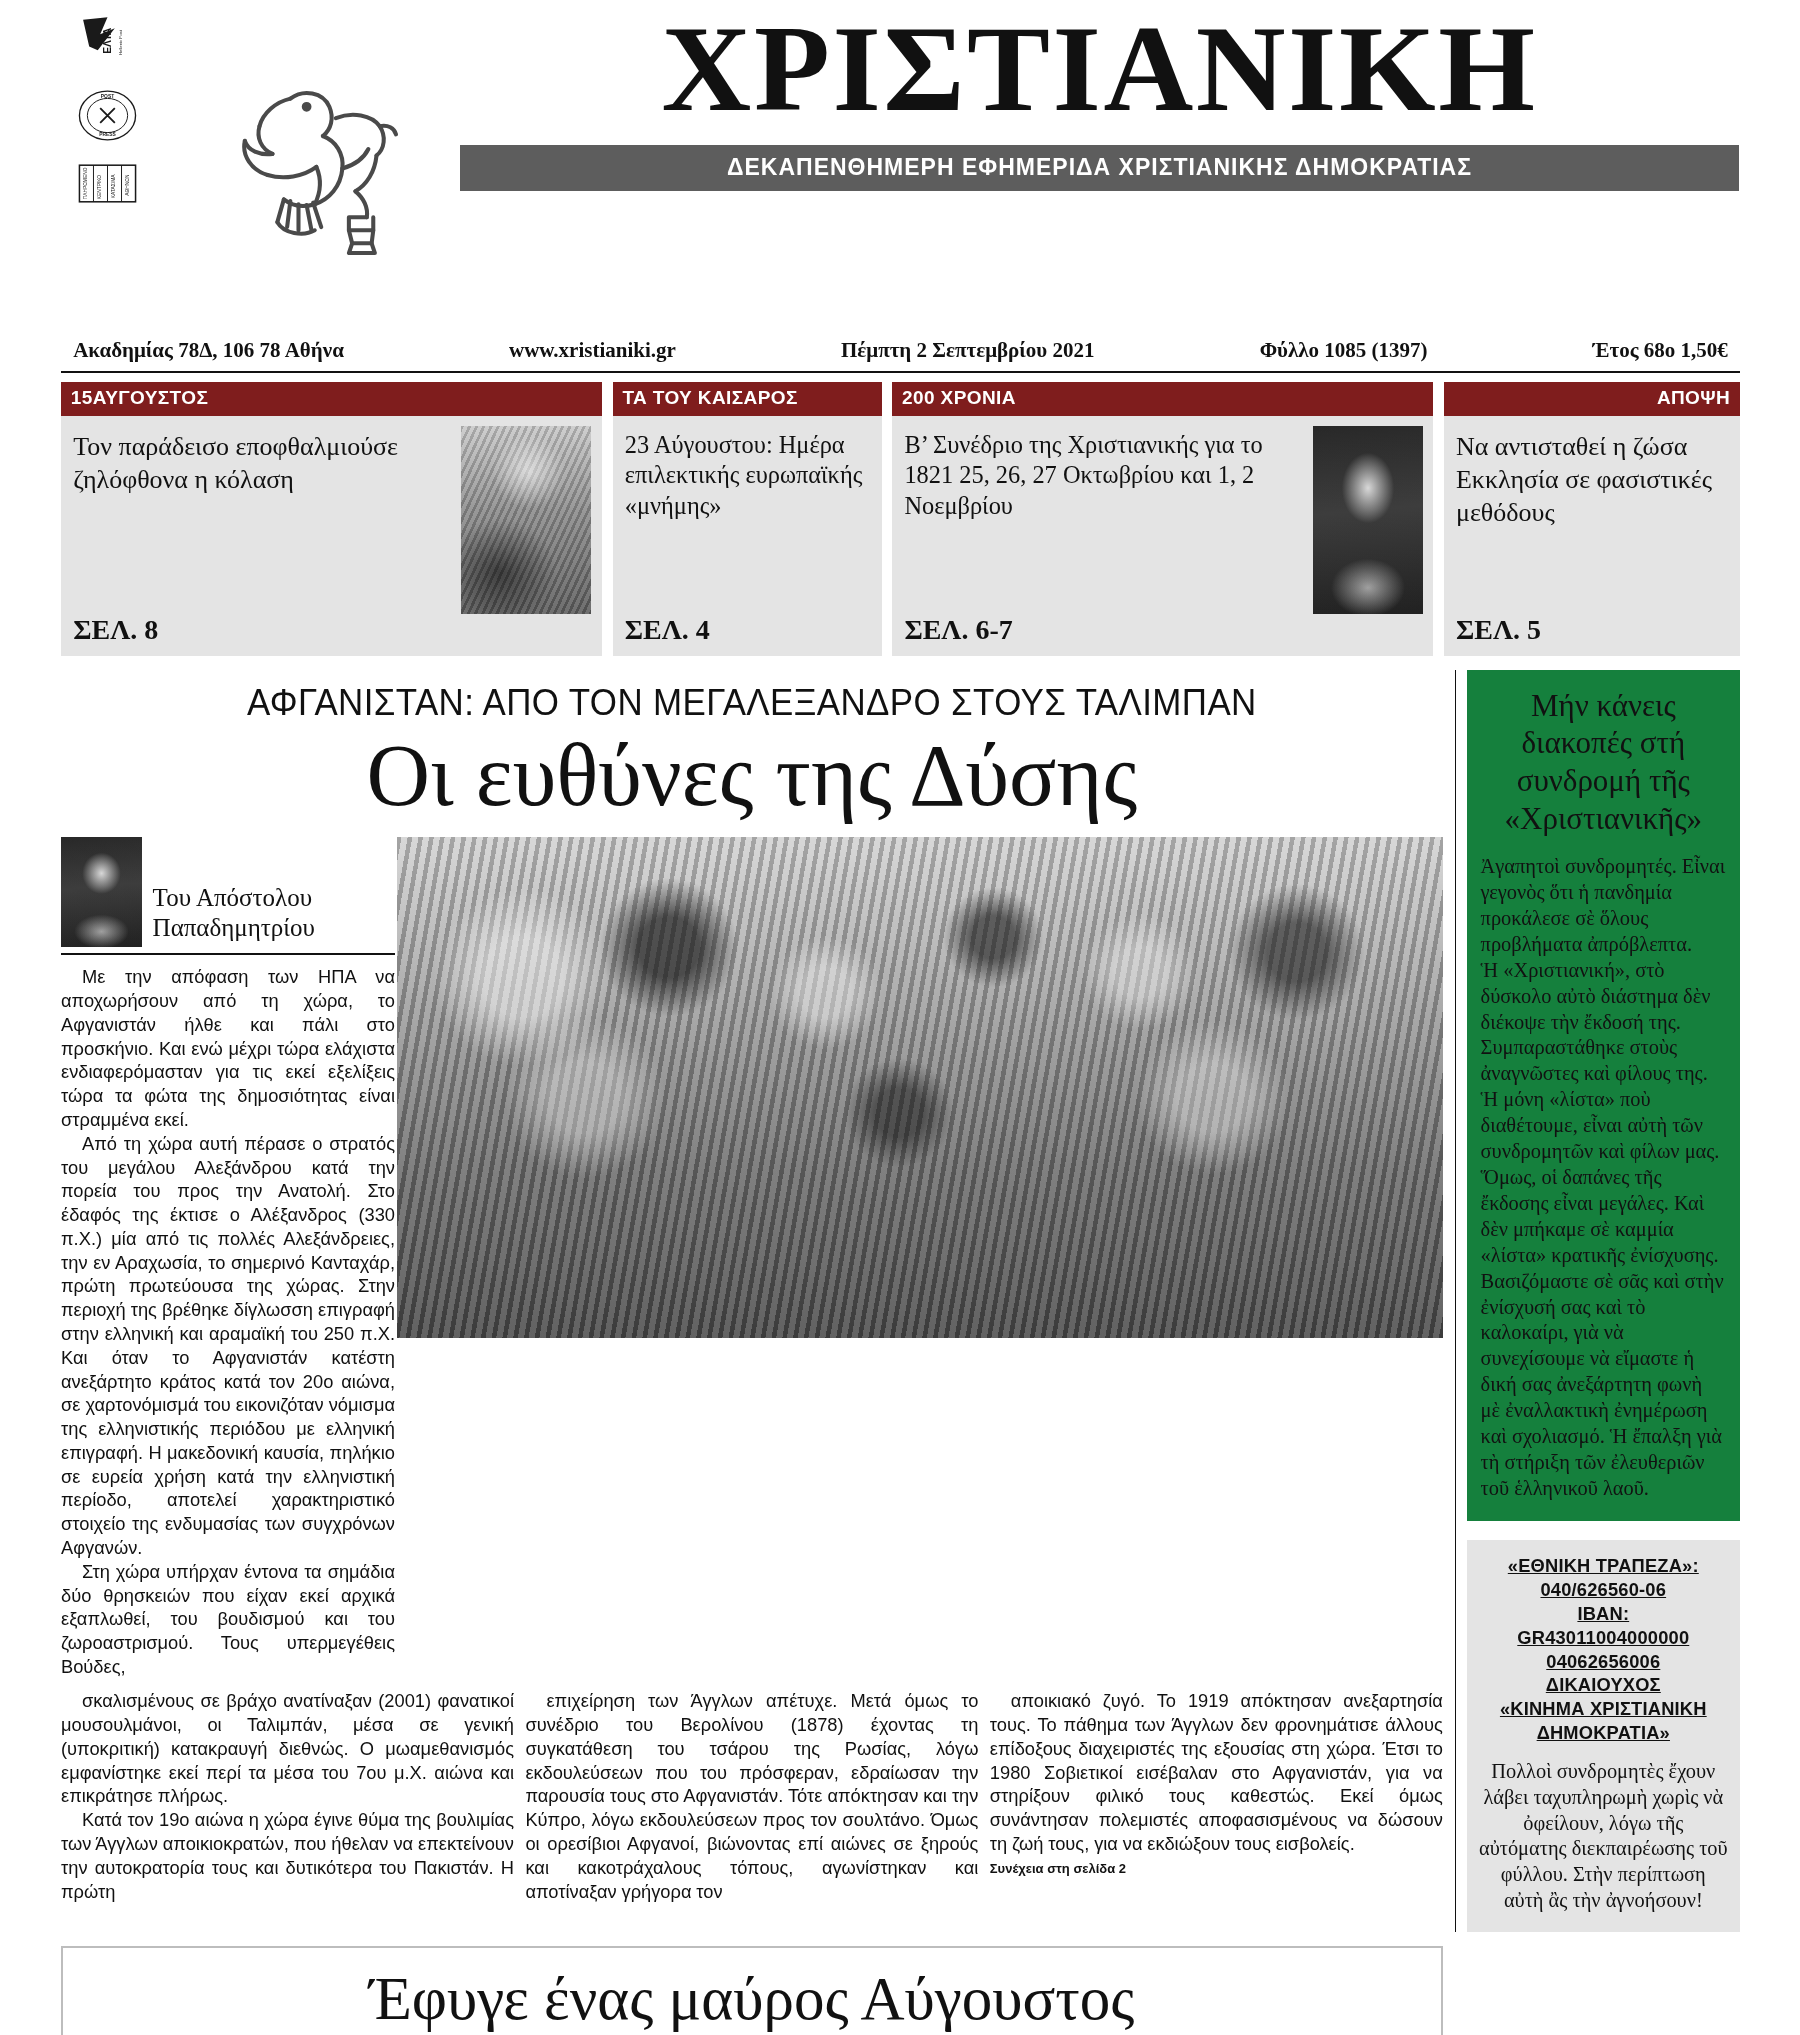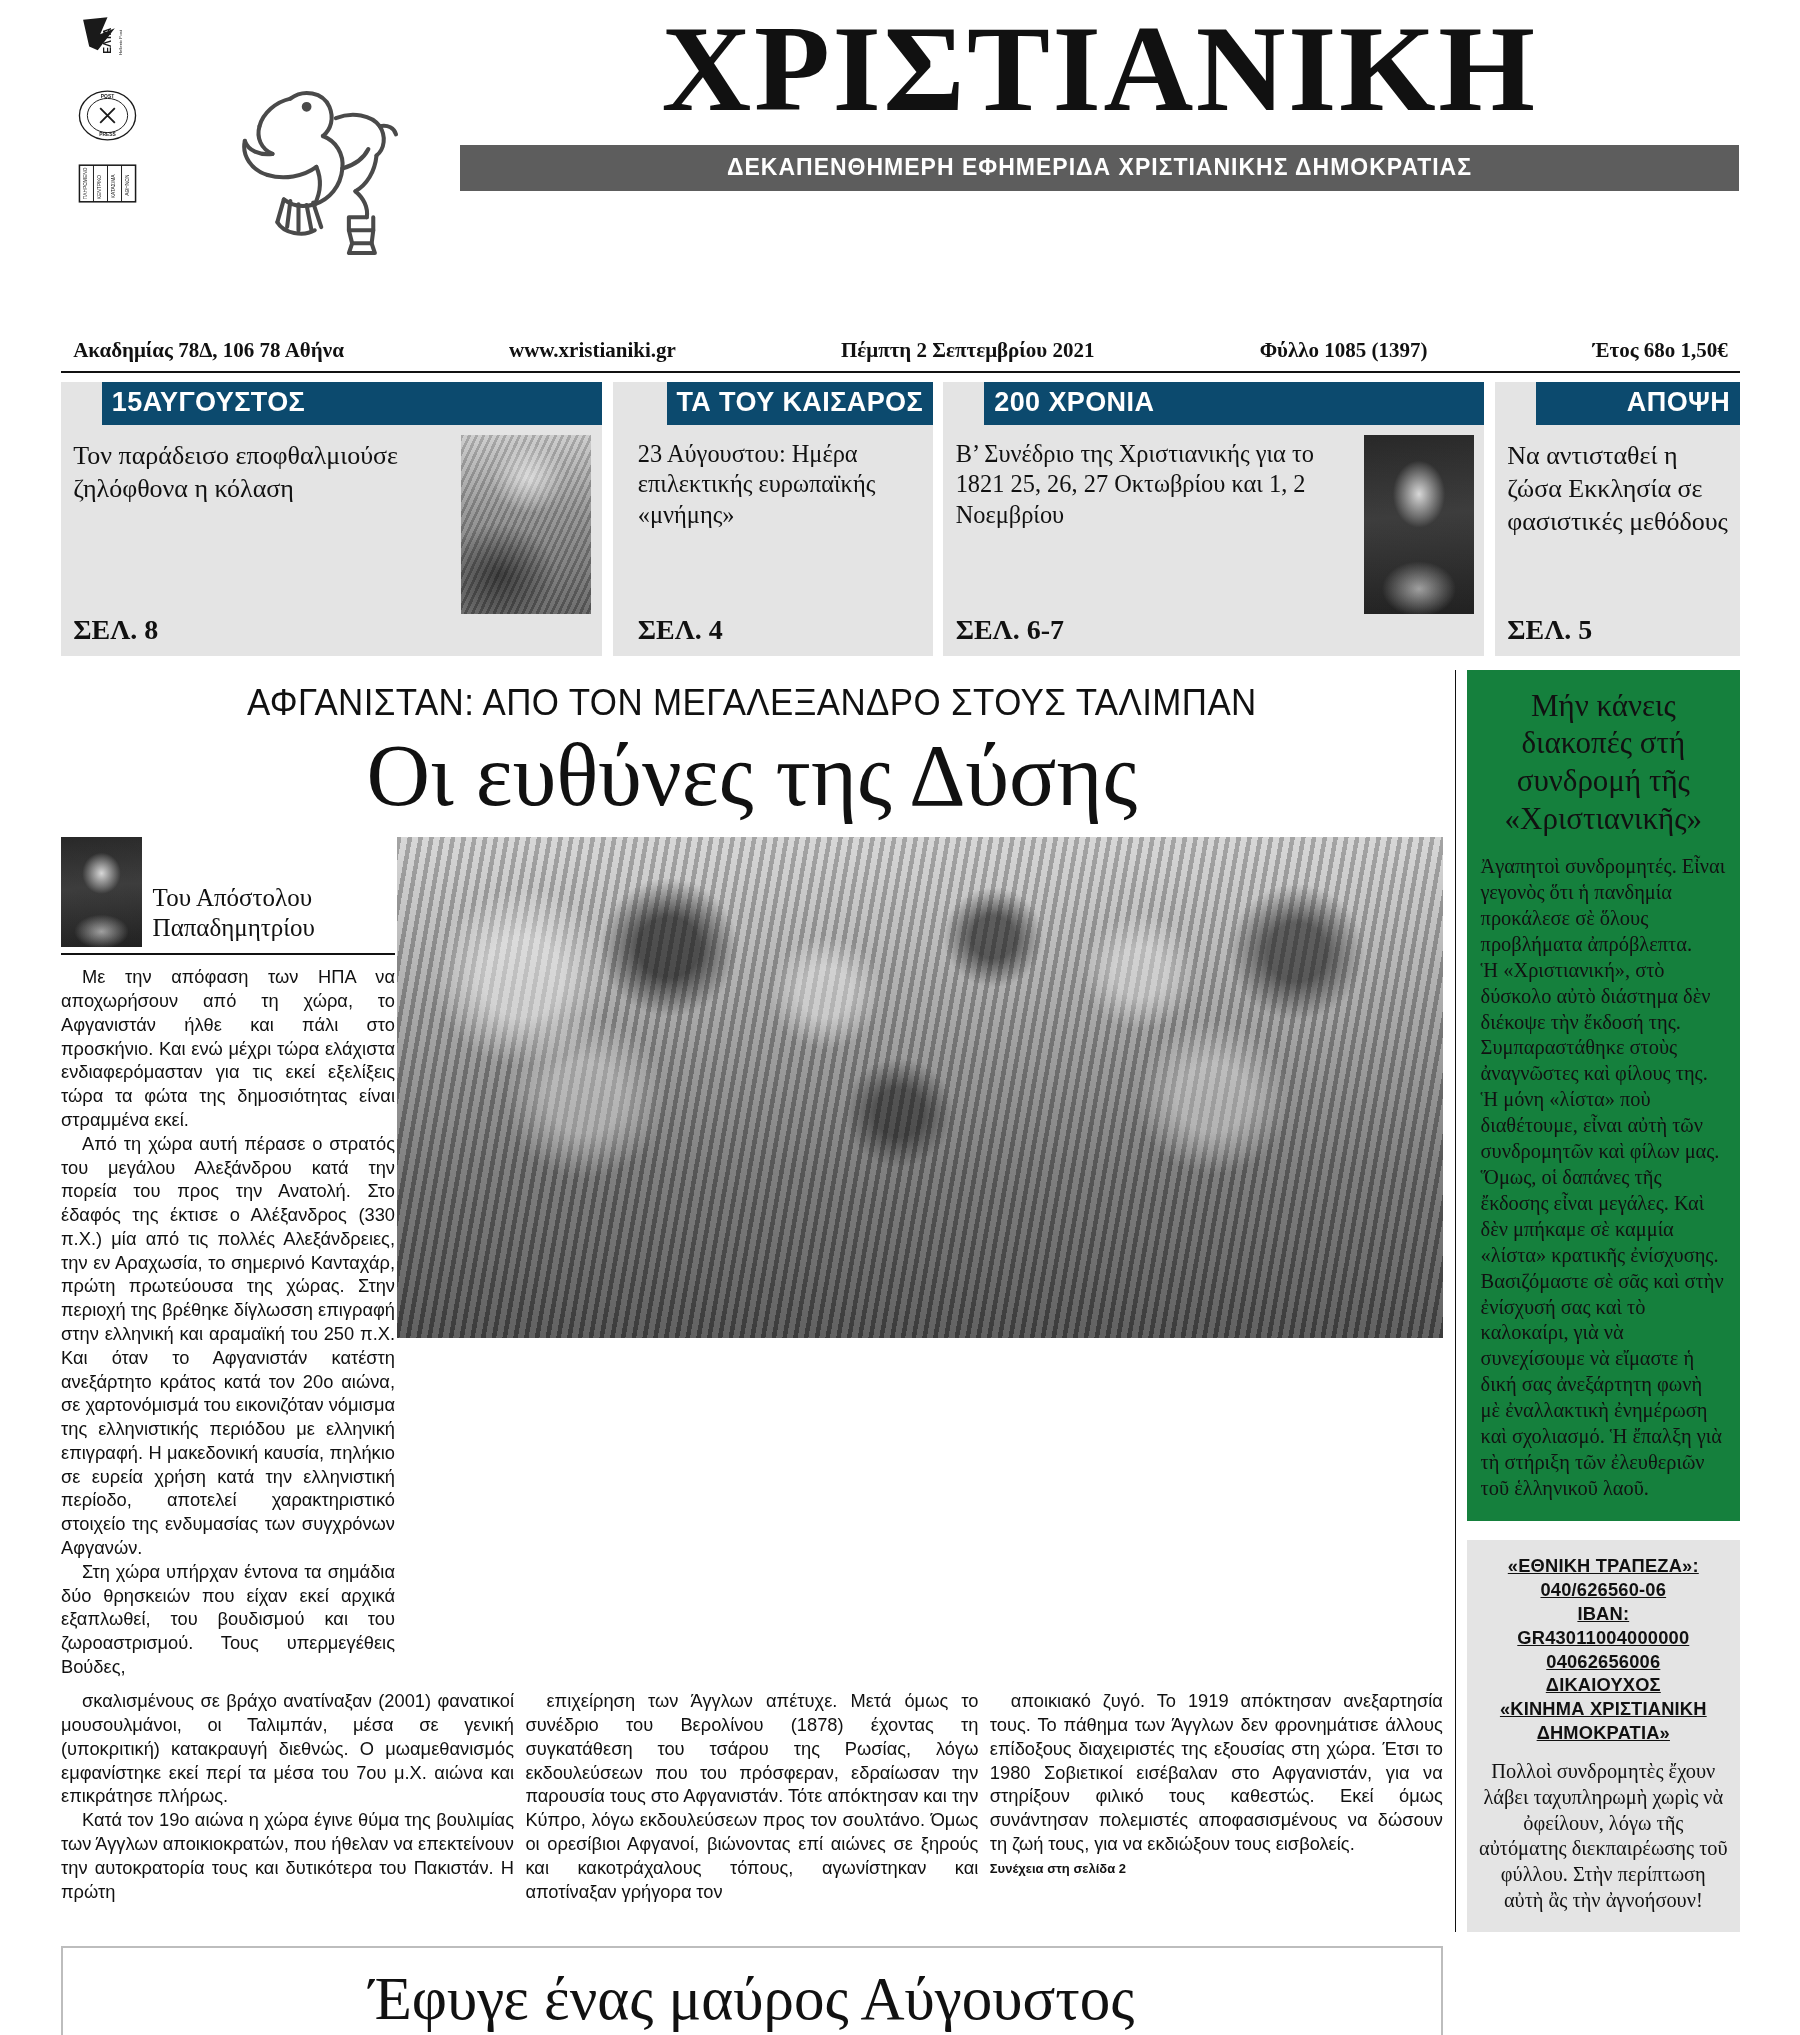--- a/index.html
+++ b/index.html
@@ -61,27 +61,27 @@
 
   
   .teasers {
     display: flex; gap: 10.6px;
     border-top: 2.4px solid #111;
     padding-top: 9px;
     height: 285px;
   }
   .teaser { background: #e4e4e4; position: relative; display: flex; flex-direction: column; }
   .t1 { flex: 0 0 541px; }
-  .t2 { flex: 0 0 269px; padding-left: 13px; }
+  .t2 { flex: 0 0 269px; }
   .t3 { flex: 0 0 541px; }
   .t4 { flex: 1 1 auto; }
   .kicker {
-    background: #0c4a6e; color: #fff; font-weight: bold;
-    font-size: 27px; letter-spacing: 0.4px;
-    padding: 4.9px 9.8px 6.5px; white-space: nowrap; margin-left: 41px;
+    background: #7f1d1d; color: #fff; font-weight: bold;
+    font-size: 19px; letter-spacing: 0.4px;
+    padding: 4.9px 9.8px 6.5px; white-space: nowrap;
   }
   .kicker.right { text-align: right; }
   .teaser-body { display: flex; flex: 1 1 auto; min-height: 0; }
   .teaser-text {
     padding: 14px 10.6px 0 12.2px;
     font-family: "Liberation Serif", serif;
     font-size: 26px; line-height: 1.28;
     flex: 1 1 auto;
   }
   .teaser-text.small { font-size: 24.4px; line-height: 1.26; }

